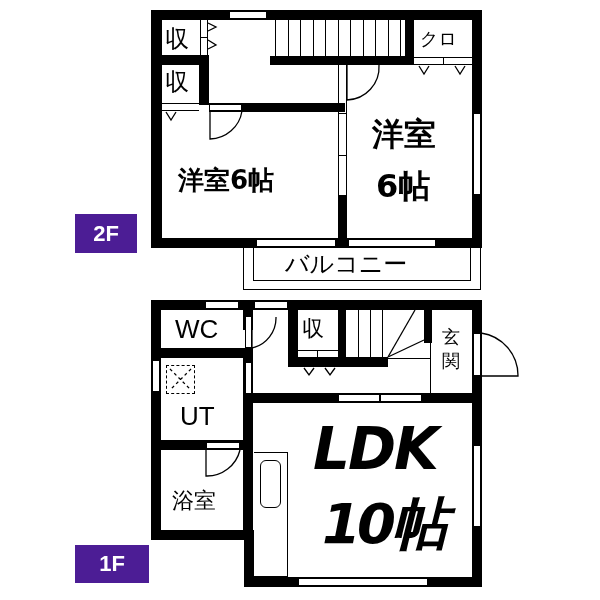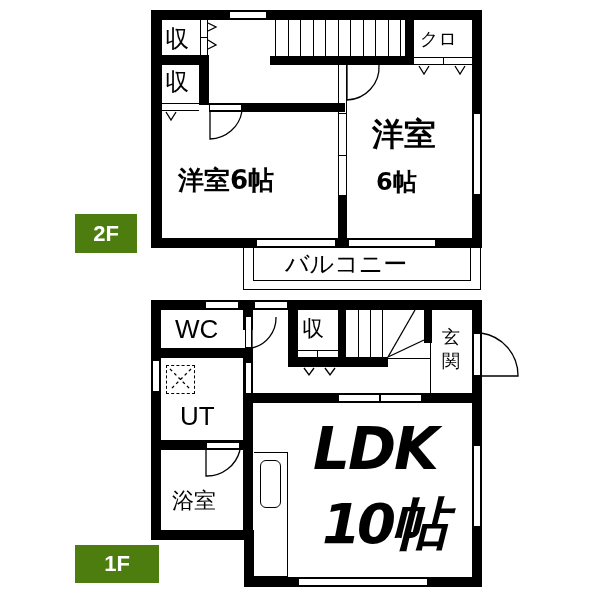--- a/index.html
+++ b/index.html
@@ -2,21 +2,21 @@
 <html><head>
 <meta charset="utf-8">
 <style>
   html,body{margin:0;padding:0;background:#fff;}
   body{width:600px;height:600px;position:relative;overflow:hidden;font-family:"DejaVu Sans",sans-serif;}
   .abs{position:absolute;}
   .w{position:absolute;background:#000;}
   .win{position:absolute;background:#fff;border:1.5px solid #000;box-sizing:border-box;}
   .line{position:absolute;background:#000;}
   .lbl{position:absolute;color:#000;white-space:nowrap;line-height:1;}
-  .floor-tag{position:absolute;background:#4d7c0f;color:#fff;font-family:"Liberation Sans",sans-serif;font-weight:bold;font-size:22px;display:flex;align-items:center;justify-content:center;}
+  .floor-tag{position:absolute;background:#4c1d95;color:#fff;font-family:"Liberation Sans",sans-serif;font-weight:bold;font-size:22px;display:flex;align-items:center;justify-content:center;}
   .big{font-family:"DejaVu Sans",sans-serif;font-weight:bold;}
   svg{position:absolute;left:0;top:0;}
 </style>
 </head>
 <body>
 
 <div>
 
   <div class="w" style="left:151px;top:10px;width:331px;height:10px;"></div>
   <div class="w" style="left:151px;top:10px;width:11px;height:238px;"></div>
@@ -66,21 +66,21 @@
     <div class="line" style="left:375px;top:20px;width:1px;height:36px;"></div>
     <div class="line" style="left:388px;top:20px;width:1px;height:36px;"></div>
     <div class="line" style="left:400px;top:20px;width:1px;height:36px;"></div>
   </div>
 
   <div class="lbl" style="left:165px;top:27px;font-size:24px;">収</div>
   <div class="lbl" style="left:165px;top:70px;font-size:24px;">収</div>
   <div class="lbl" style="left:420px;top:30px;font-size:18px;">クロ</div>
   <div class="lbl big" style="left:178px;top:167px;font-size:26px;">洋室6帖</div>
   <div class="lbl big" style="left:372px;top:118px;font-size:32px;">洋室</div>
-  <div class="lbl big" style="left:376px;top:170px;font-size:24px;">6帖</div>
+  <div class="lbl big" style="left:376px;top:170px;font-size:32px;">6帖</div>
 
   <div class="abs" style="left:243px;top:248px;width:238px;height:42px;border:1.5px solid #000;border-top:none;box-sizing:border-box;"></div>
   <div class="abs" style="left:253px;top:248px;width:218px;height:33px;border:1.5px solid #000;border-top:none;box-sizing:border-box;"></div>
   <div class="lbl" style="left:285px;top:252px;font-size:24px;">バルコニー</div>
 
   <div class="floor-tag" style="left:75px;top:214px;width:62px;height:39px;">2F</div>
 </div>
 
 <div>
 
@@ -132,21 +132,21 @@
 
   <div class="lbl" style="left:175px;top:316px;font-family:'Liberation Sans',sans-serif;font-size:26px;">WC</div>
   <div class="lbl" style="left:180px;top:403px;font-family:'Liberation Sans',sans-serif;font-size:26px;">UT</div>
   <div class="lbl" style="left:172px;top:490px;font-size:22px;">浴室</div>
   <div class="lbl" style="left:302px;top:318px;font-size:22px;">収</div>
   <div class="lbl" style="left:442px;top:328px;font-size:18px;">玄</div>
   <div class="lbl" style="left:442px;top:352px;font-size:18px;">関</div>
   <div class="lbl big" style="left:313px;top:420px;font-size:58px;font-style:italic;letter-spacing:-2px;">LDK</div>
   <div class="lbl big" style="left:322px;top:496px;font-size:56px;font-style:italic;letter-spacing:-4px;">10帖</div>
 
-  <div class="floor-tag" style="left:75px;top:545px;width:84px;height:38px;">1F</div>
+  <div class="floor-tag" style="left:75px;top:545px;width:74px;height:38px;">1F</div>
 </div>
 
 <svg width="600" height="600" style="pointer-events:none;">
   <g fill="none" stroke="#000" stroke-width="1.3">
 
     <path d="M210 111 L210 139 A33 33 0 0 0 242 111"></path>
     <path d="M347 65 L347 100 A33 33 0 0 0 379 65"></path>
 
     <path d="M208 23 L216 27 L208 31"></path>
     <path d="M208 40 L216 45 L208 49"></path>

